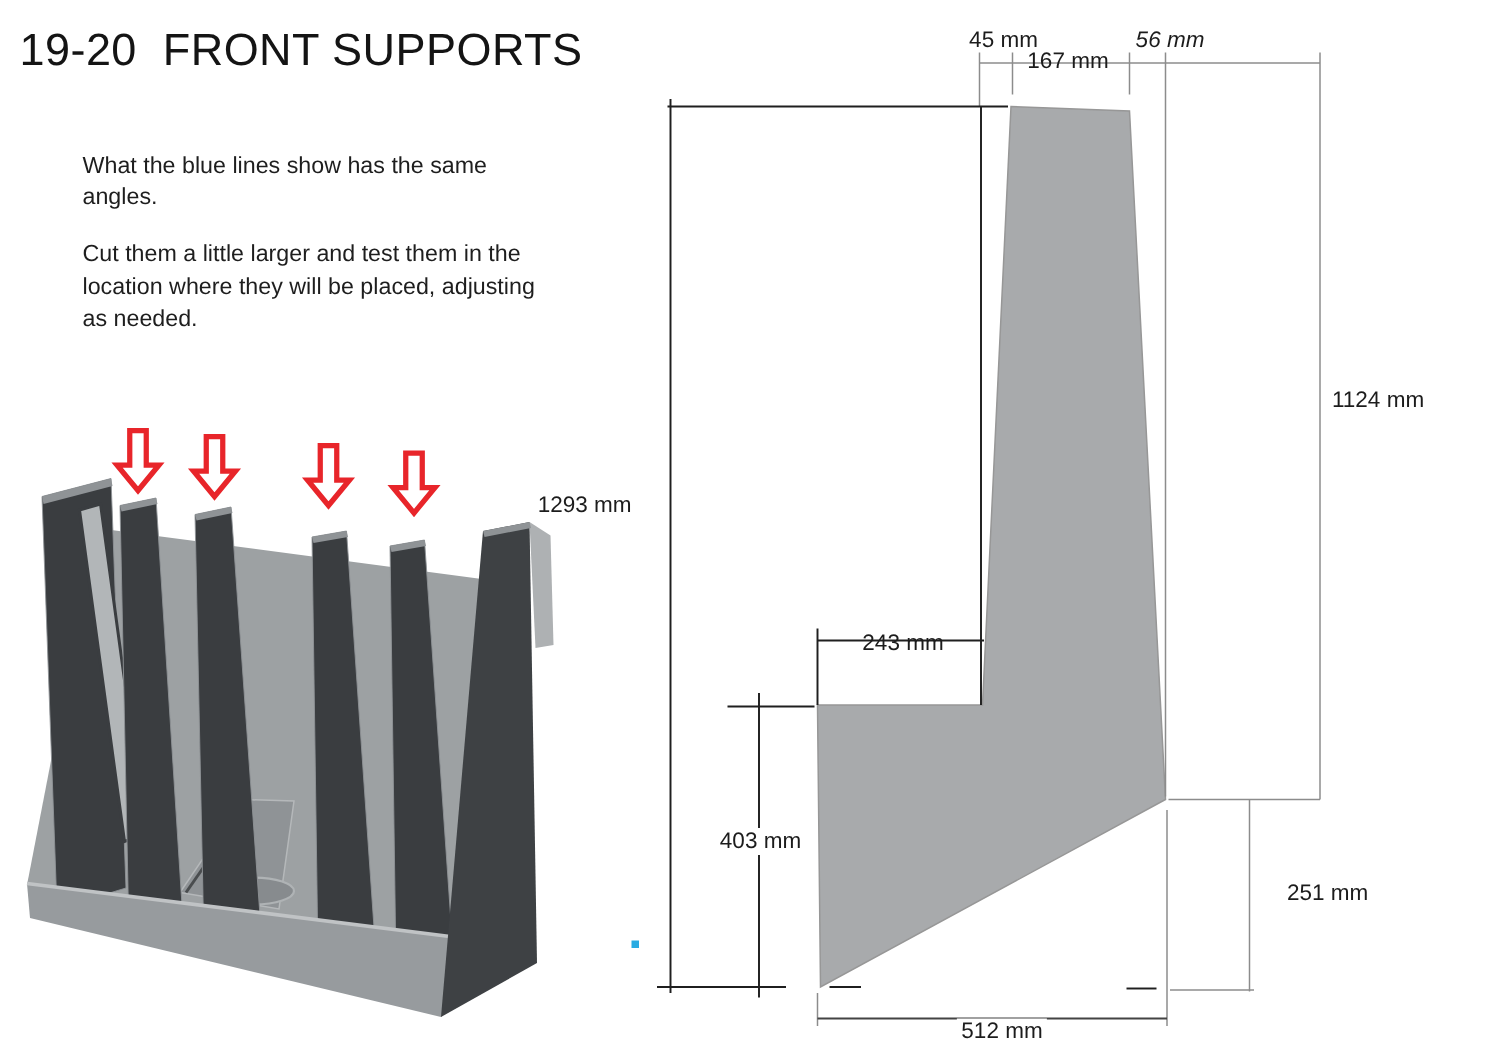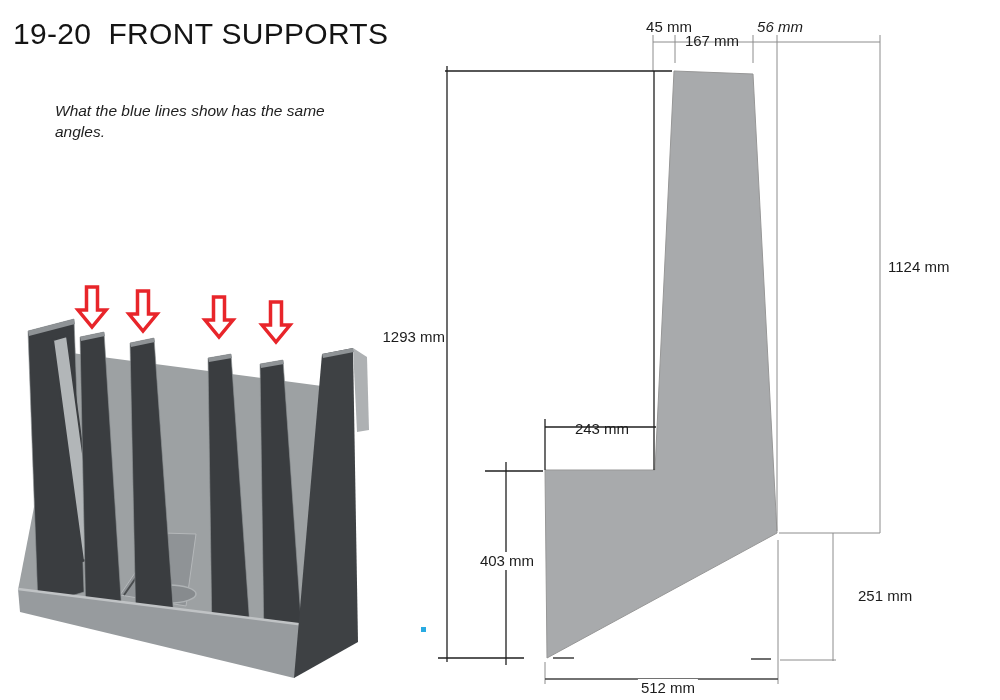--- a/index.html
+++ b/index.html
@@ -2,39 +2,40 @@
 <html><head>
 <meta charset="utf-8">
 <style>
   html,body{margin:0;padding:0;background:#fff;}
   #page{position:relative;width:968px;height:700px;background:#ffffff;overflow:hidden;
         font-family:"Liberation Sans",sans-serif;}
   #title{position:absolute;left:13px;top:17px;font-size:30px;letter-spacing:.3px;
          color:#141414;white-space:pre;font-weight:400;}
   #notes{position:absolute;left:55px;top:100px;width:318px;font-size:15.5px;
          line-height:1.37;color:#1e1e1e;}
-  #notes p{margin:0 0 17px 0;font-style:italic;}
+  #notes p{margin:0 0 17px 0;}
   svg{position:absolute;}
   #model-svg{left:0;top:278px;}
   #drawing-svg{left:376px;top:0;}
   .dim-label{position:absolute;font-size:15px;line-height:1.2;color:#1c1c1c;
              white-space:nowrap;}
   .dim-label.center{transform:translateX(-50%);}
   .dim-label.right{transform:translateX(-100%);}
   .dim-label.bg{background:#ffffff;padding:0 3px;}
 </style>
 </head>
 <body>
 
 <div id="page">
 
   <div id="title">19-20  FRONT SUPPORTS</div>
 
   <div id="notes">
     <p>What the blue lines show has the same angles.</p>
+    <p>Cut them a little larger and test them in the location where they will be placed, adjusting as needed.</p>
   </div>
 
   <svg id="model-svg" width="380" height="422" viewBox="0 278 380 422">
 
     <polygon points="64,352 352,390 336,630 18,590" fill="#9da1a3"></polygon>
 
     <polygon points="162,533 196,534 186,606 120,595" fill="#8f9396" stroke="#b5b8ba" stroke-width="1"></polygon>
     <line x1="124" y1="595" x2="165" y2="536" stroke="#4a4d4f" stroke-width="2"></line>
     <ellipse cx="169" cy="594" rx="27" ry="9" fill="#878b8e" stroke="#afb3b5" stroke-width="1.5"></ellipse>
 
@@ -94,19 +95,19 @@
       <line x1="751" y1="659" x2="771" y2="659"></line>
     </g>
     <line x1="545" y1="679" x2="778" y2="679" stroke="#434343" stroke-width="1.3"></line>
     <rect x="421" y="627" width="5" height="5" fill="#29abe2"></rect>
   </svg>
 
   <div class="dim-label center" style="left:641px;top:18px;margin-left:28px;">45 mm</div>
   <div class="dim-label center" style="left:712px;top:18px;margin-top:14px;">167 mm</div>
   <div class="dim-label center" style="left:780px;top:18px;font-style:italic;">56 mm</div>
   <div class="dim-label" style="left:888px;top:258px;">1124 mm</div>
-  <div class="dim-label right" style="left:445px;top:328px;">1293 mm</div>
+  <div class="dim-label right" style="left:421px;top:328px;">1293 mm</div>
   <div class="dim-label center" style="left:602px;top:420px;">243 mm</div>
   <div class="dim-label center bg" style="left:507px;top:552px;">403 mm</div>
   <div class="dim-label" style="left:838px;top:587px;margin-left:20px;">251 mm</div>
   <div class="dim-label center bg" style="left:668px;top:655px;margin-top:24px;">512 mm</div>
 
 </div>
 
 </body></html>

